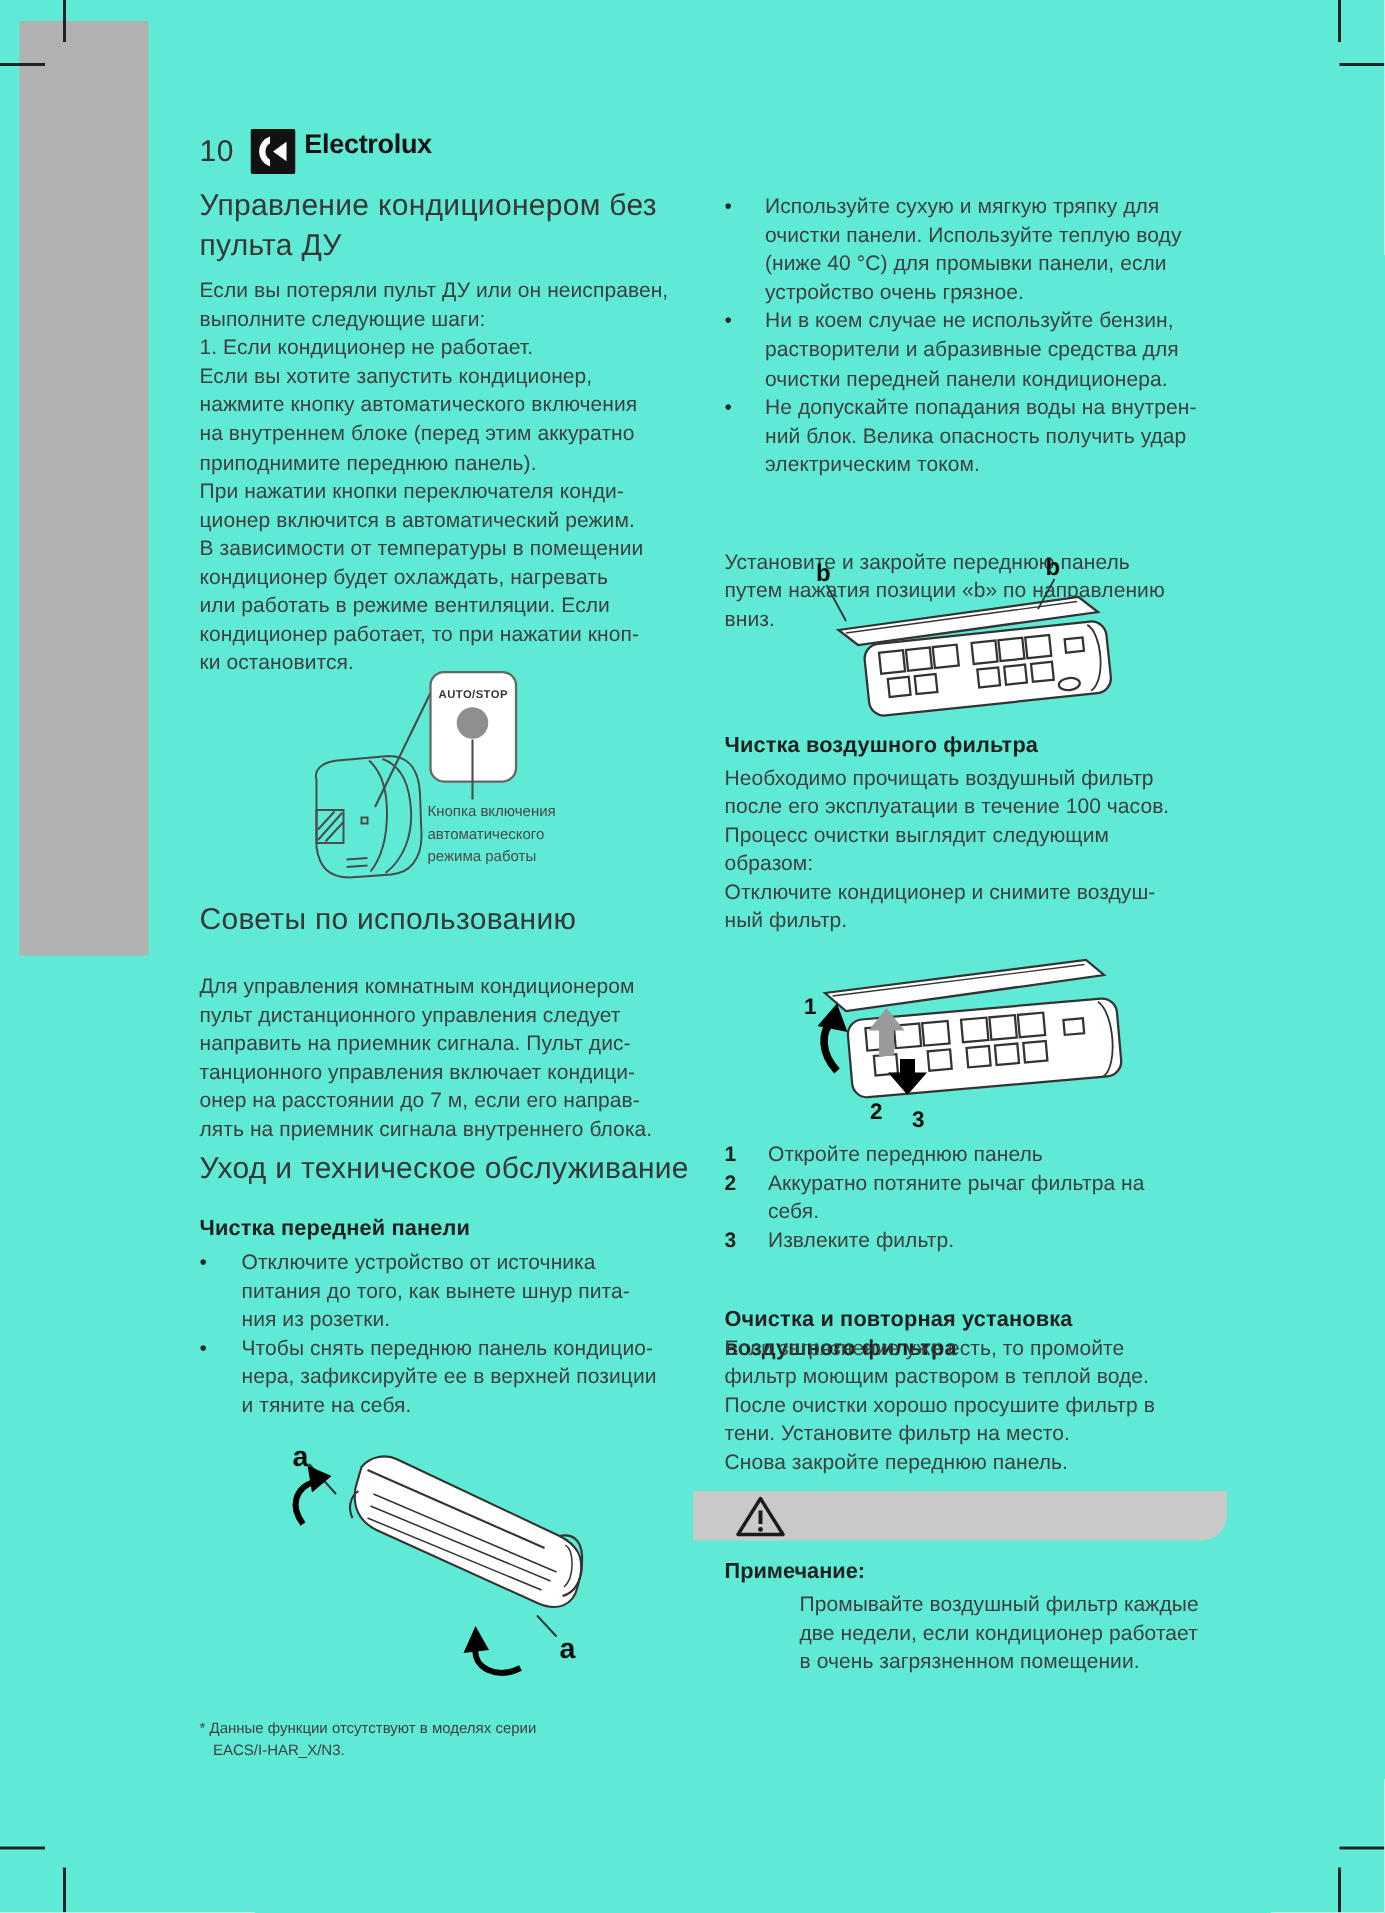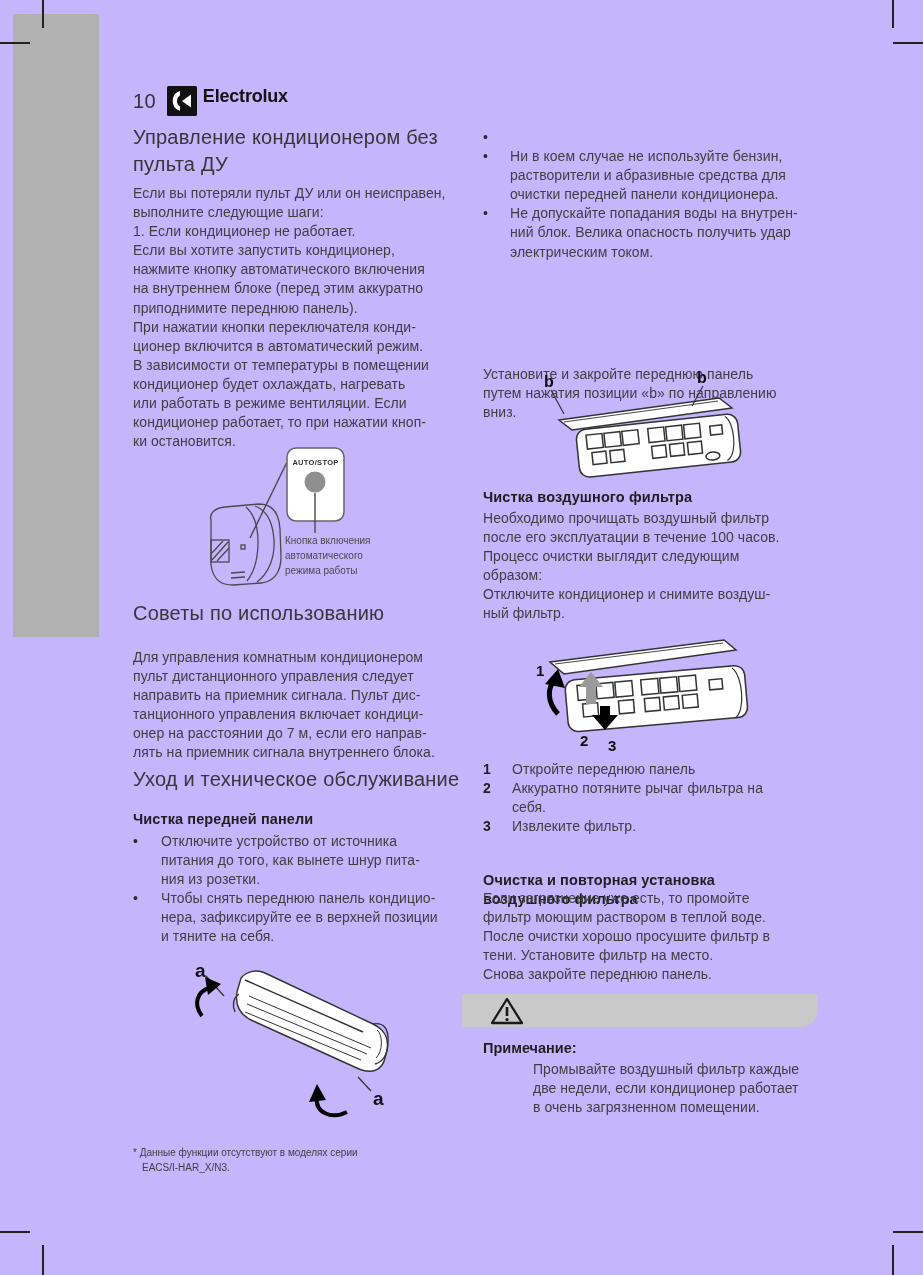--- a/index.html
+++ b/index.html
@@ -1,16 +1,16 @@
 <!DOCTYPE html>
 <html><head>
 <meta charset="utf-8">
 <style>
   html,body{margin:0;padding:0;background:#ffffff;}
-  .page{position:relative;width:923px;height:1275px;background:#c4b5fd;overflow:hidden;
+  .page{position:relative;width:923px;height:1275px;background:#5eead4;overflow:hidden;
         font-family:"Liberation Sans",sans-serif;color:#3f3f3f;}
   .abs{position:absolute;}
   .gray-sidebar{left:13px;top:14px;width:86px;height:623px;background:#b1b1b1;}
   .cropmark{background:#222;z-index:5;}
   .pg-header{left:133px;top:86px;display:flex;align-items:center;gap:11px;}
   .pg-num{font-size:20px;color:#333;letter-spacing:.3px;}
   .brandmark{display:flex;align-items:flex-start;gap:6px;}
   .brand-word{font-size:18px;font-weight:bold;color:#121212;letter-spacing:-0.2px;}
   .h1{font-size:20px;line-height:27px;color:#373737;letter-spacing:.2px;white-space:pre-line;}
   .body-txt{font-size:14px;line-height:19.1px;letter-spacing:.05px;white-space:pre-line;color:#3f3f3f;}
@@ -145,20 +145,24 @@
   </svg>
 
   <div class="abs footnote" style="left:133px;top:1146px;">
     <div>* Данные функции отсутствуют в моделях серии</div>
     <div class="fn2">EACS/I-HAR_X/N3.</div>
   </div>
 
   <div class="abs" style="left:483px;top:128px;width:360px;">
     <div class="bullet-row">
       <span class="mk">•</span>
+      <span class="body-txt">Используйте сухую и мягкую тряпку для
+очистки панели. Используйте теплую воду
+(ниже 40 °C) для промывки панели, если
+устройство очень грязное.</span>
     </div>
     <div class="bullet-row">
       <span class="mk">•</span>
       <span class="body-txt">Ни в коем случае не используйте бензин,
 растворители и абразивные средства для
 очистки передней панели кондиционера.</span>
     </div>
     <div class="bullet-row">
       <span class="mk">•</span>
       <span class="body-txt">Не допускайте попадания воды на внутрен-

